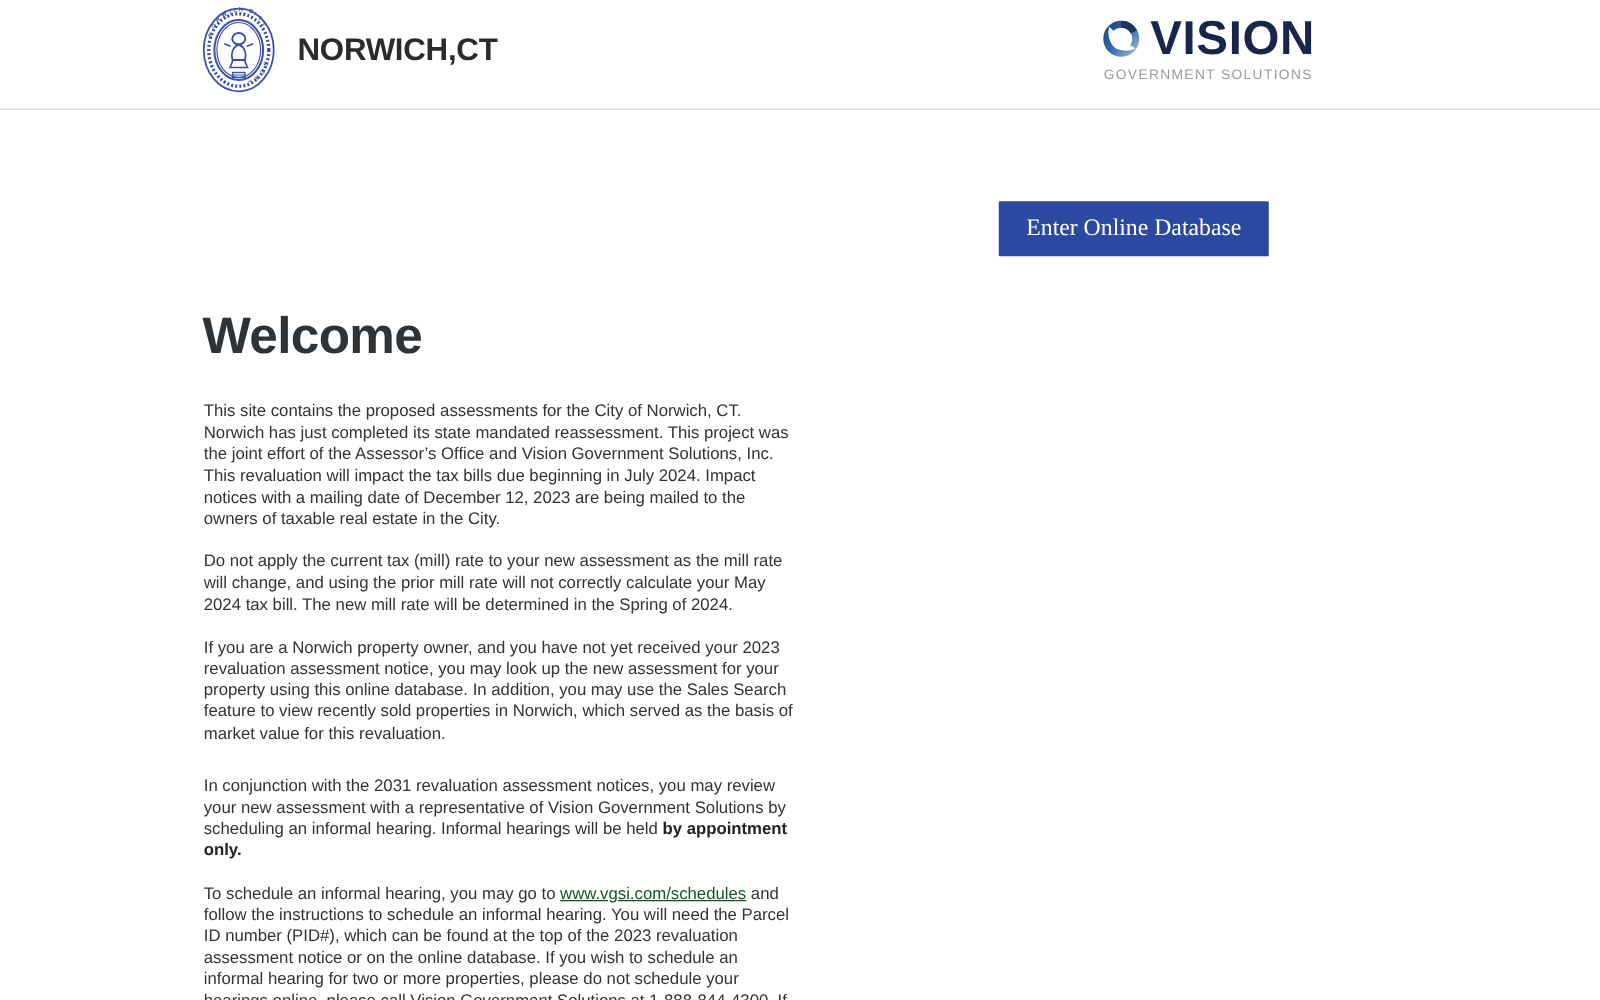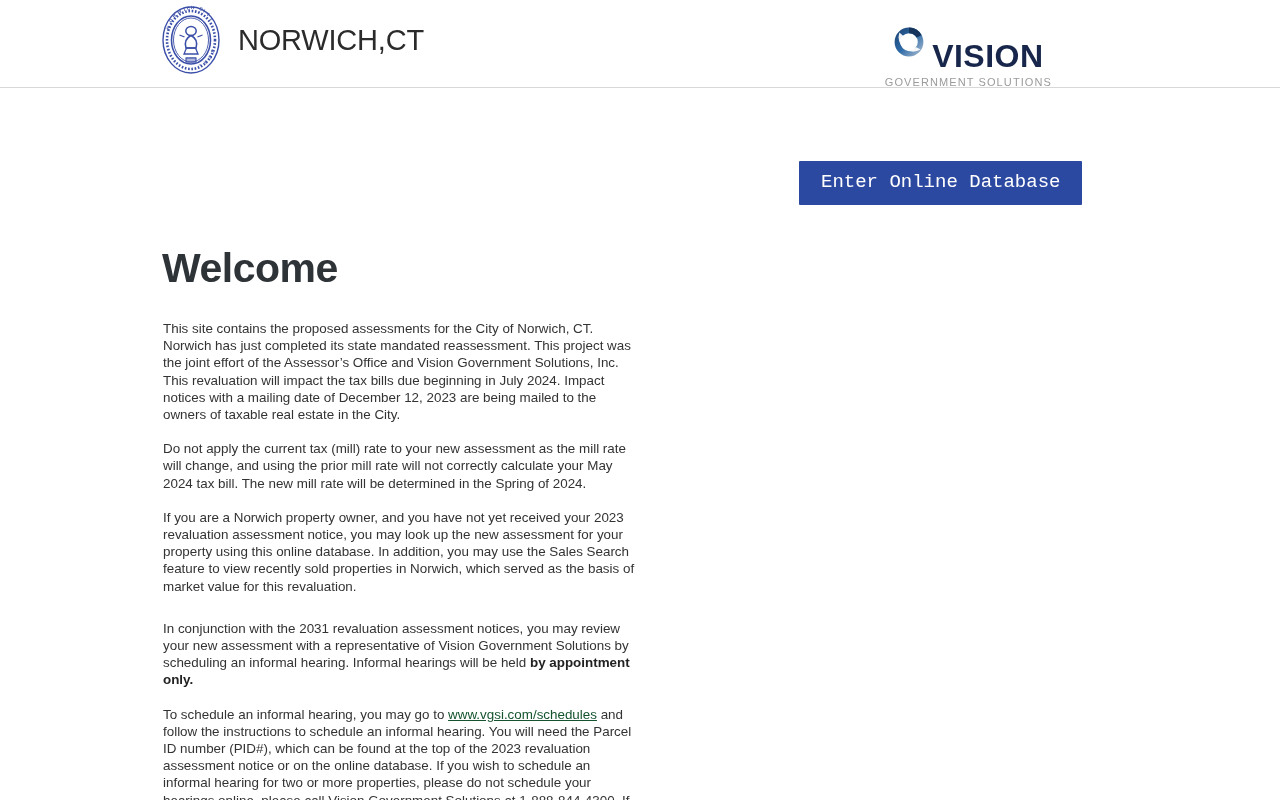--- a/index.html
+++ b/index.html
@@ -31,47 +31,46 @@
     display: flex;
     align-items: center;
     gap: 16px;
   }
   .seal {
     width: 62px;
     height: 72px;
     display: block;
   }
   .brand-title {
-    font-size: 29px;
-    font-weight: normal;
+    font-size: 25px;
+    font-weight: bold;
     color: #2b2b2b;
     letter-spacing: -0.2px;
     line-height: 1;
   }
 
   .vendor-logo {
     position: absolute;
     right: 228px;
     top: 12px;
     text-align: center;
   }
   .vendor-top {
     display: flex;
     align-items: center;
     justify-content: center;
     gap: 7px;
   }
   .vendor-mark { display: block; }
   .vendor-name {
-    font-size: 32px;
+    font-size: 38px;
     font-weight: bold;
     color: #17264a;
     letter-spacing: 0.5px;
     line-height: 1;
-    margin-top: 28px;
   }
   .vendor-sub {
     margin-top: 5px;
     font-size: 11px;
     color: #9b9b9b;
     letter-spacing: 1.1px;
     line-height: 1;
   }
 
   
@@ -94,21 +93,21 @@
   .cta-wrap {
     position: absolute;
     left: 799px;
     top: 73px;
   }
   .cta-button {
     display: inline-block;
     background: #2b49a0;
     color: #ffffff;
     font-size: 19px;
-    font-family: Liberation Mono, monospace;
+    font-family: Liberation Serif, serif;
     padding: 12px 22px 13px 22px;
     border: none;
     border-radius: 1px;
     cursor: pointer;
     line-height: 1;
   }
 
   .content {
     position: absolute;
     left: 163px;

